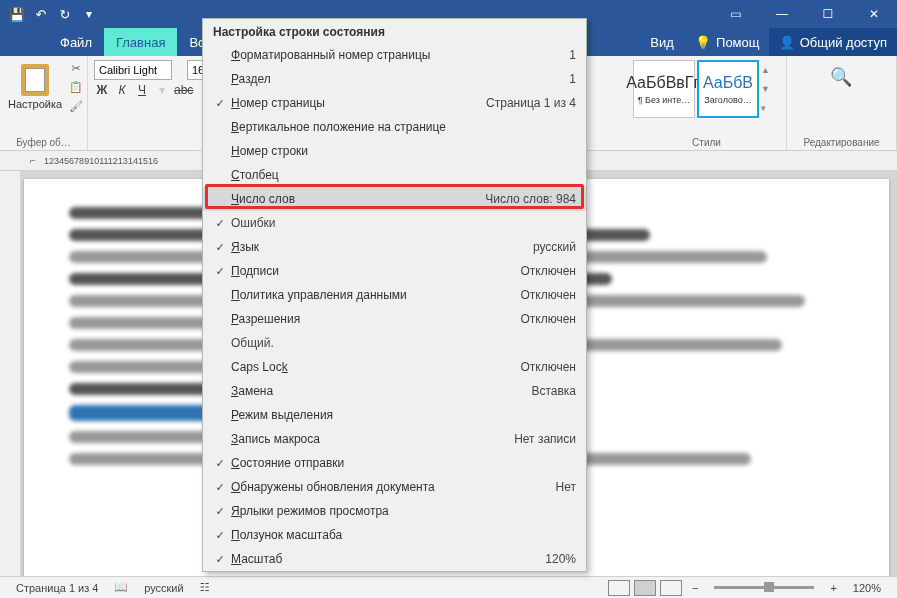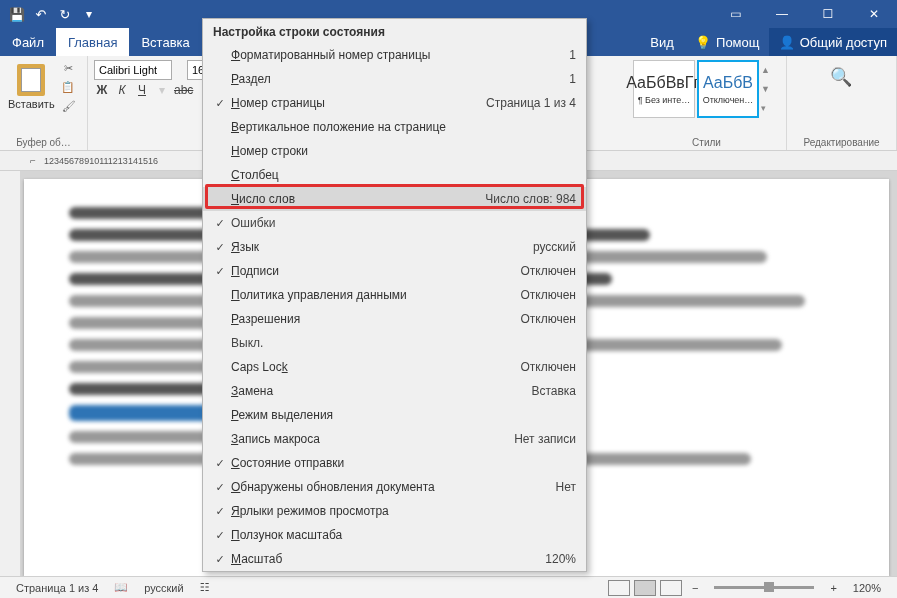--- a/index.html
+++ b/index.html
@@ -6,23 +6,23 @@
 body { width: 897px; height: 598px; background: #fff; overflow: hidden; font-size: 12px; position: relative; }
 
 
 .title-bar { height: 28px; background: #2b579a; display: flex; align-items: center; color: #fff; }
 .title-left { display: flex; align-items: center; gap: 6px; padding-left: 8px; }
 .title-icon { width: 18px; height: 18px; display: flex; align-items: center; justify-content: center; font-size: 13px; color: #fff; }
 .title-right { margin-left: auto; display: flex; }
 .wbtn { width: 46px; height: 28px; display: flex; align-items: center; justify-content: center; color: #fff; font-size: 12px; }
 
 
-.tab-bar { height: 28px; background: #2b579a; display: flex; align-items: center; color: #fff; font-size: 13px; }
+.tab-bar { height: 28px; background: #2b579a; display: flex; align-items: center; color: #fff; font-size: 13px; padding-left: 48px; }
 .tab { padding: 0 12px; height: 28px; display: flex; align-items: center; }
-.tab.active { background: #ffffff; color: #2b579a; }
+.tab.active { background: #5eead4; color: #2b579a; }
 .tab-spacer { flex: 1; }
 .help-icon { display: flex; align-items: center; gap: 4px; padding: 0 10px; }
 .share-btn { display: flex; align-items: center; gap: 4px; padding: 0 10px; background: #19478a; height: 28px; }
 
 
 .ribbon { height: 95px; background: #f3f3f3; border-bottom: 1px solid #d0d0d0; display: flex; }
 .ribbon-group { border-right: 1px solid #d8d8d8; padding: 4px 6px 2px 6px; display: flex; flex-direction: column; justify-content: space-between; }
 .rg-label { font-size: 10px; color: #666; text-align: center; padding-top: 2px; }
 .paste-area { display: flex; flex-direction: column; align-items: center; padding: 2px; }
 .paste-icon { width: 32px; height: 36px; position: relative; }
@@ -110,21 +110,21 @@
 </div>
 
 <div class="ribbon">
   <div class="ribbon-group" style="width:88px">
     <div style="display:flex">
       <div class="paste-area">
         <div class="paste-icon">
             <div class="board"></div>
             <div class="paper"></div>
           </div>
-        <div style="font-size:11px;color:#333">Вставить</div>
+        <div style="font-size:11px;color:#333">Настройка</div>
       </div>
       <div class="clip-small">
         <span>✂</span>
         <span>📋</span>
         <span>🖌</span>
       </div>
     </div>
     <div class="rg-label">Буфер об…</div>
   </div>
   <div class="ribbon-group" style="width:115px">
@@ -145,21 +145,21 @@
   </div>
   <div style="flex:1"></div>
   <div class="ribbon-group" style="width:160px">
     <div class="style-box">
       <div class="style-item">
         <div class="style-prev">АаБбВвГг,</div>
         <div>¶ Без инте…</div>
       </div>
       <div class="style-item sel">
         <div class="style-prev">АаБбВ</div>
-        <div>Отключен…</div>
+        <div>Заголово…</div>
       </div>
       <div style="width:14px;display:flex;flex-direction:column;justify-content:space-around;color:#888;font-size:9px">
         <span>▲</span>
         <span>▼</span>
         <span>▾</span>
       </div>
     </div>
     <div class="rg-label">Стили</div>
   </div>
   <div class="ribbon-group" style="width:110px">
@@ -265,21 +265,21 @@
         <span class="ctx-label"><u>П</u>олитика управления данными</span>
         <span class="ctx-val">Отключен</span>
       </div>
       <div class="ctx-item">
         <span class="ctx-check"></span>
         <span class="ctx-label"><u>Р</u>азрешения</span>
         <span class="ctx-val">Отключен</span>
       </div>
       <div class="ctx-item">
         <span class="ctx-check"></span>
-        <span class="ctx-val">Выкл.</span>
+        <span class="ctx-val">Общий.</span>
       </div>
       <div class="ctx-item">
         <span class="ctx-check"></span>
         <span class="ctx-label">Caps Loc<u>k</u></span>
         <span class="ctx-val">Отключен</span>
       </div>
       <div class="ctx-item">
         <span class="ctx-check"></span>
         <span class="ctx-label"><u>З</u>амена</span>
         <span class="ctx-val">Вставка</span>

